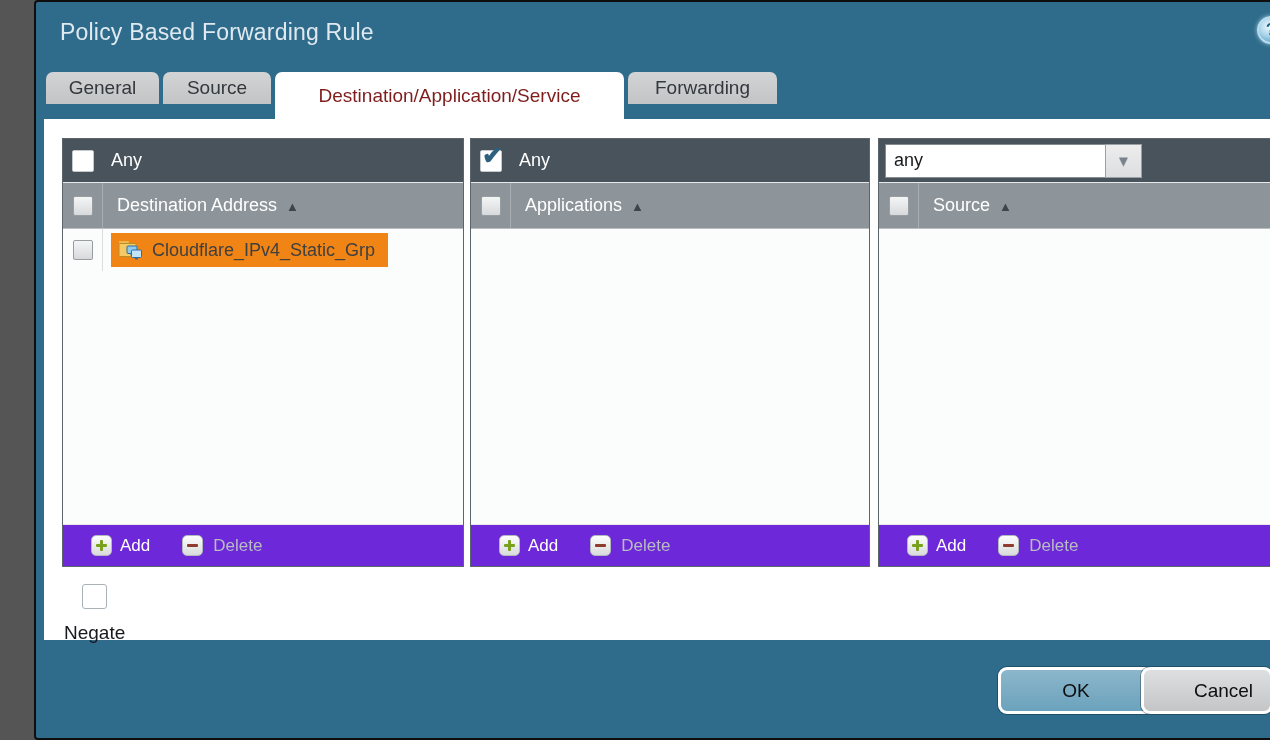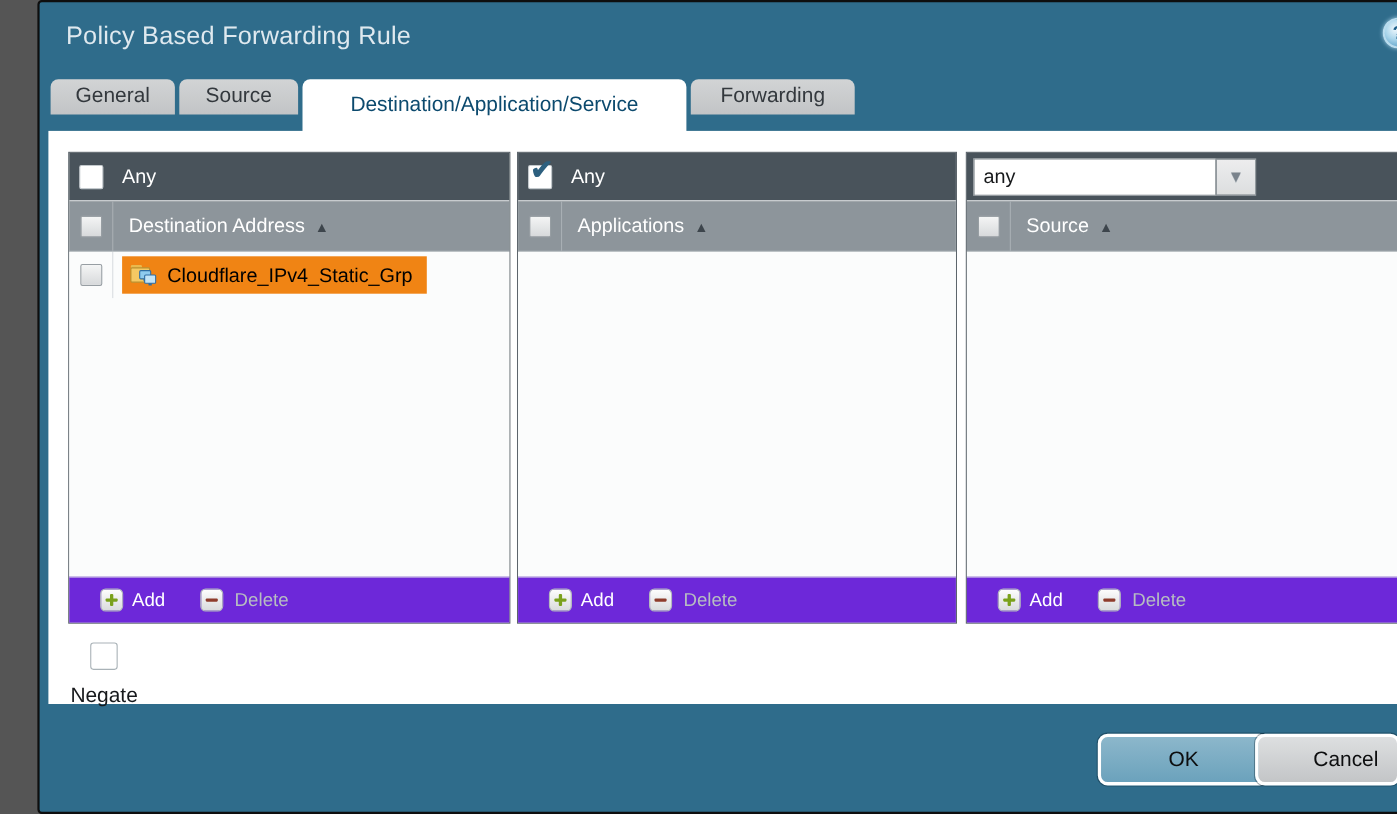--- a/index.html
+++ b/index.html
@@ -34,21 +34,21 @@
   
   .tabbar { position: absolute; left: 10px; top: 70px; display: flex; gap: 4px; }
   .tab {
     height: 32px;
     background: linear-gradient(#d2d4d5, #c2c4c6);
     border-radius: 7px 7px 0 0;
     display: flex; align-items: center; justify-content: center;
     font-size: 19px; color: #33383d; cursor: pointer;
   }
   .tab.active {
-    background: #ffffff; height: 48px; z-index: 3; color: #0c4a6e;
+    background: #ffffff; height: 48px; z-index: 3; color: #7f1d1d;
   }
   .tab-general { width: 113px; }
   .tab-source { width: 108px; }
   .tab-destination { width: 349px; }
   .tab-forwarding { width: 149px; }
   
   .panel {
     position: absolute; left: 8px; top: 117px;
     width: 1254px; height: 521px;
     background: #ffffff; z-index: 2;
@@ -122,21 +122,21 @@
     width: 40px; height: 100%; flex: 0 0 auto;
     display: flex; align-items: center; justify-content: center;
     border-right: 1px solid #d9dde0;
   }
   .item-chip {
     margin-left: 8px; height: 34px;
     background: #f08414;
     display: inline-flex; align-items: center; gap: 9px;
     padding: 0 13px 0 7px; cursor: pointer;
   }
-  .item-chip .item-label { color: #000000; font-size: 18px; }
+  .item-chip .item-label { color: #404040; font-size: 18px; }
   
   .dropdown { display: flex; margin-left: 6px; height: 34px; }
   .dd-input {
     width: 220px; height: 34px; border: 1px solid #848b91;
     font-family: "Liberation Sans", sans-serif;
     font-size: 18px; color: #17191b; padding-left: 8px; outline: none;
     border-right: none; background: #ffffff;
   }
   .dd-btn {
     width: 37px; height: 34px;

